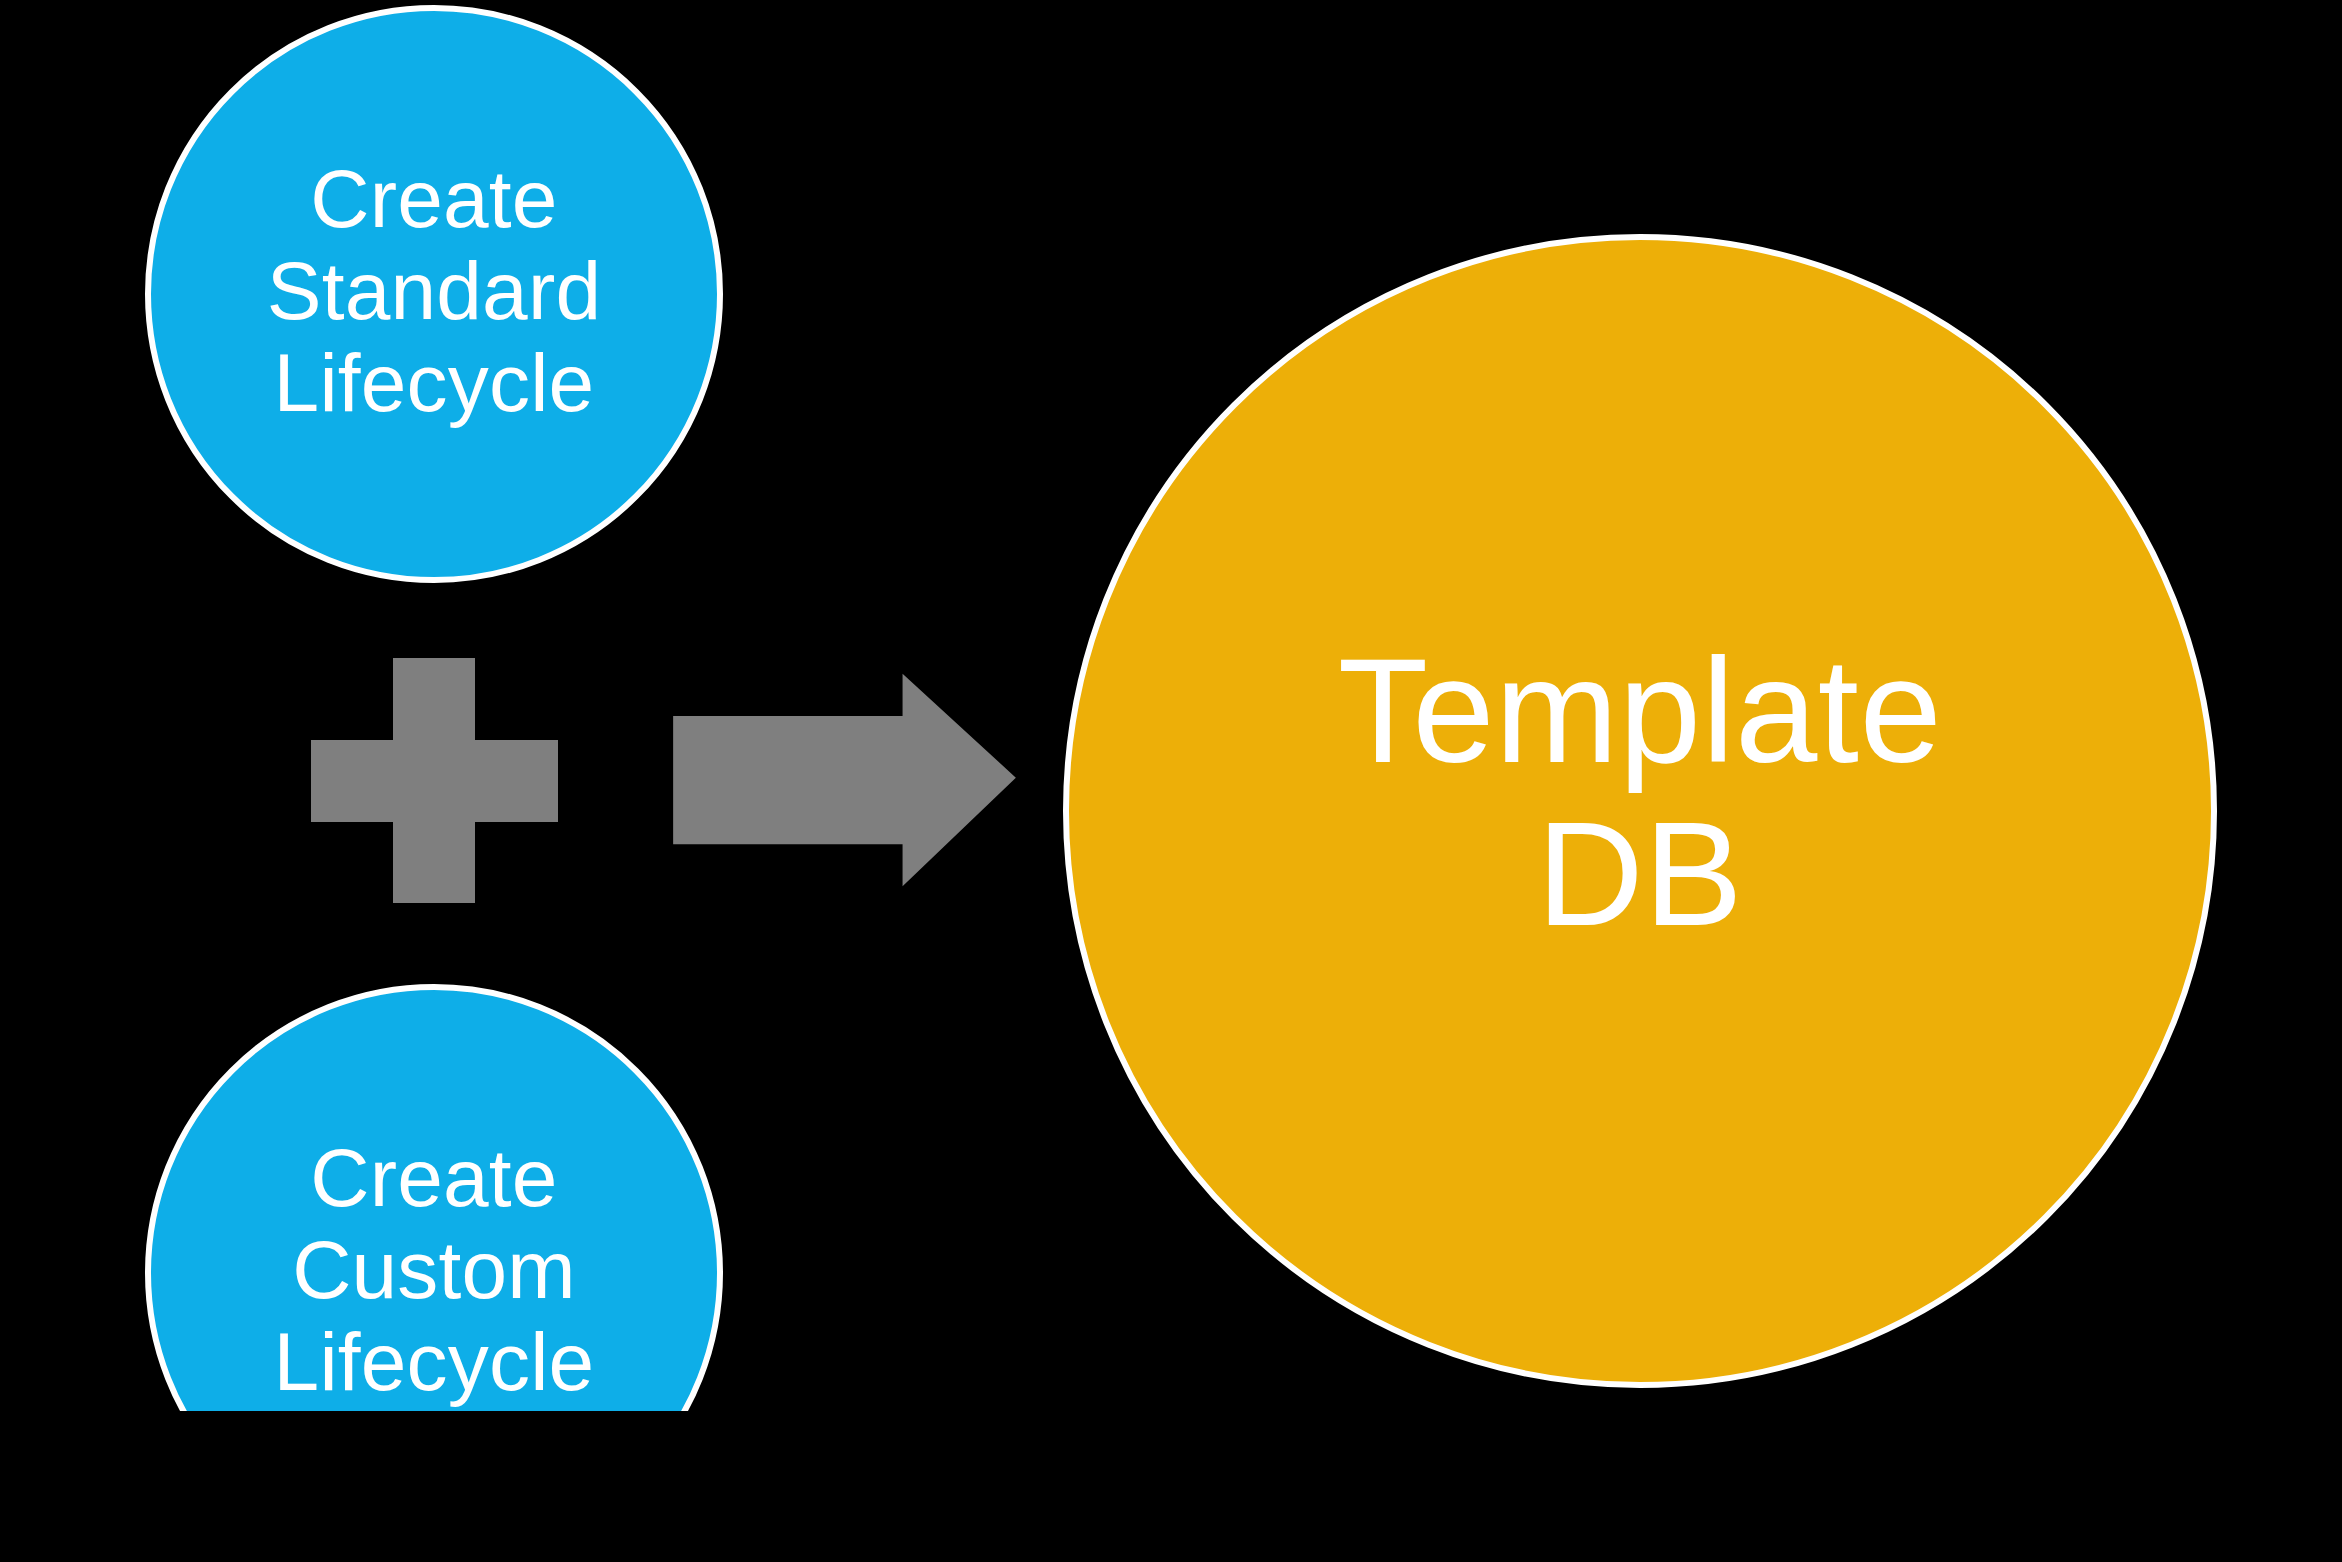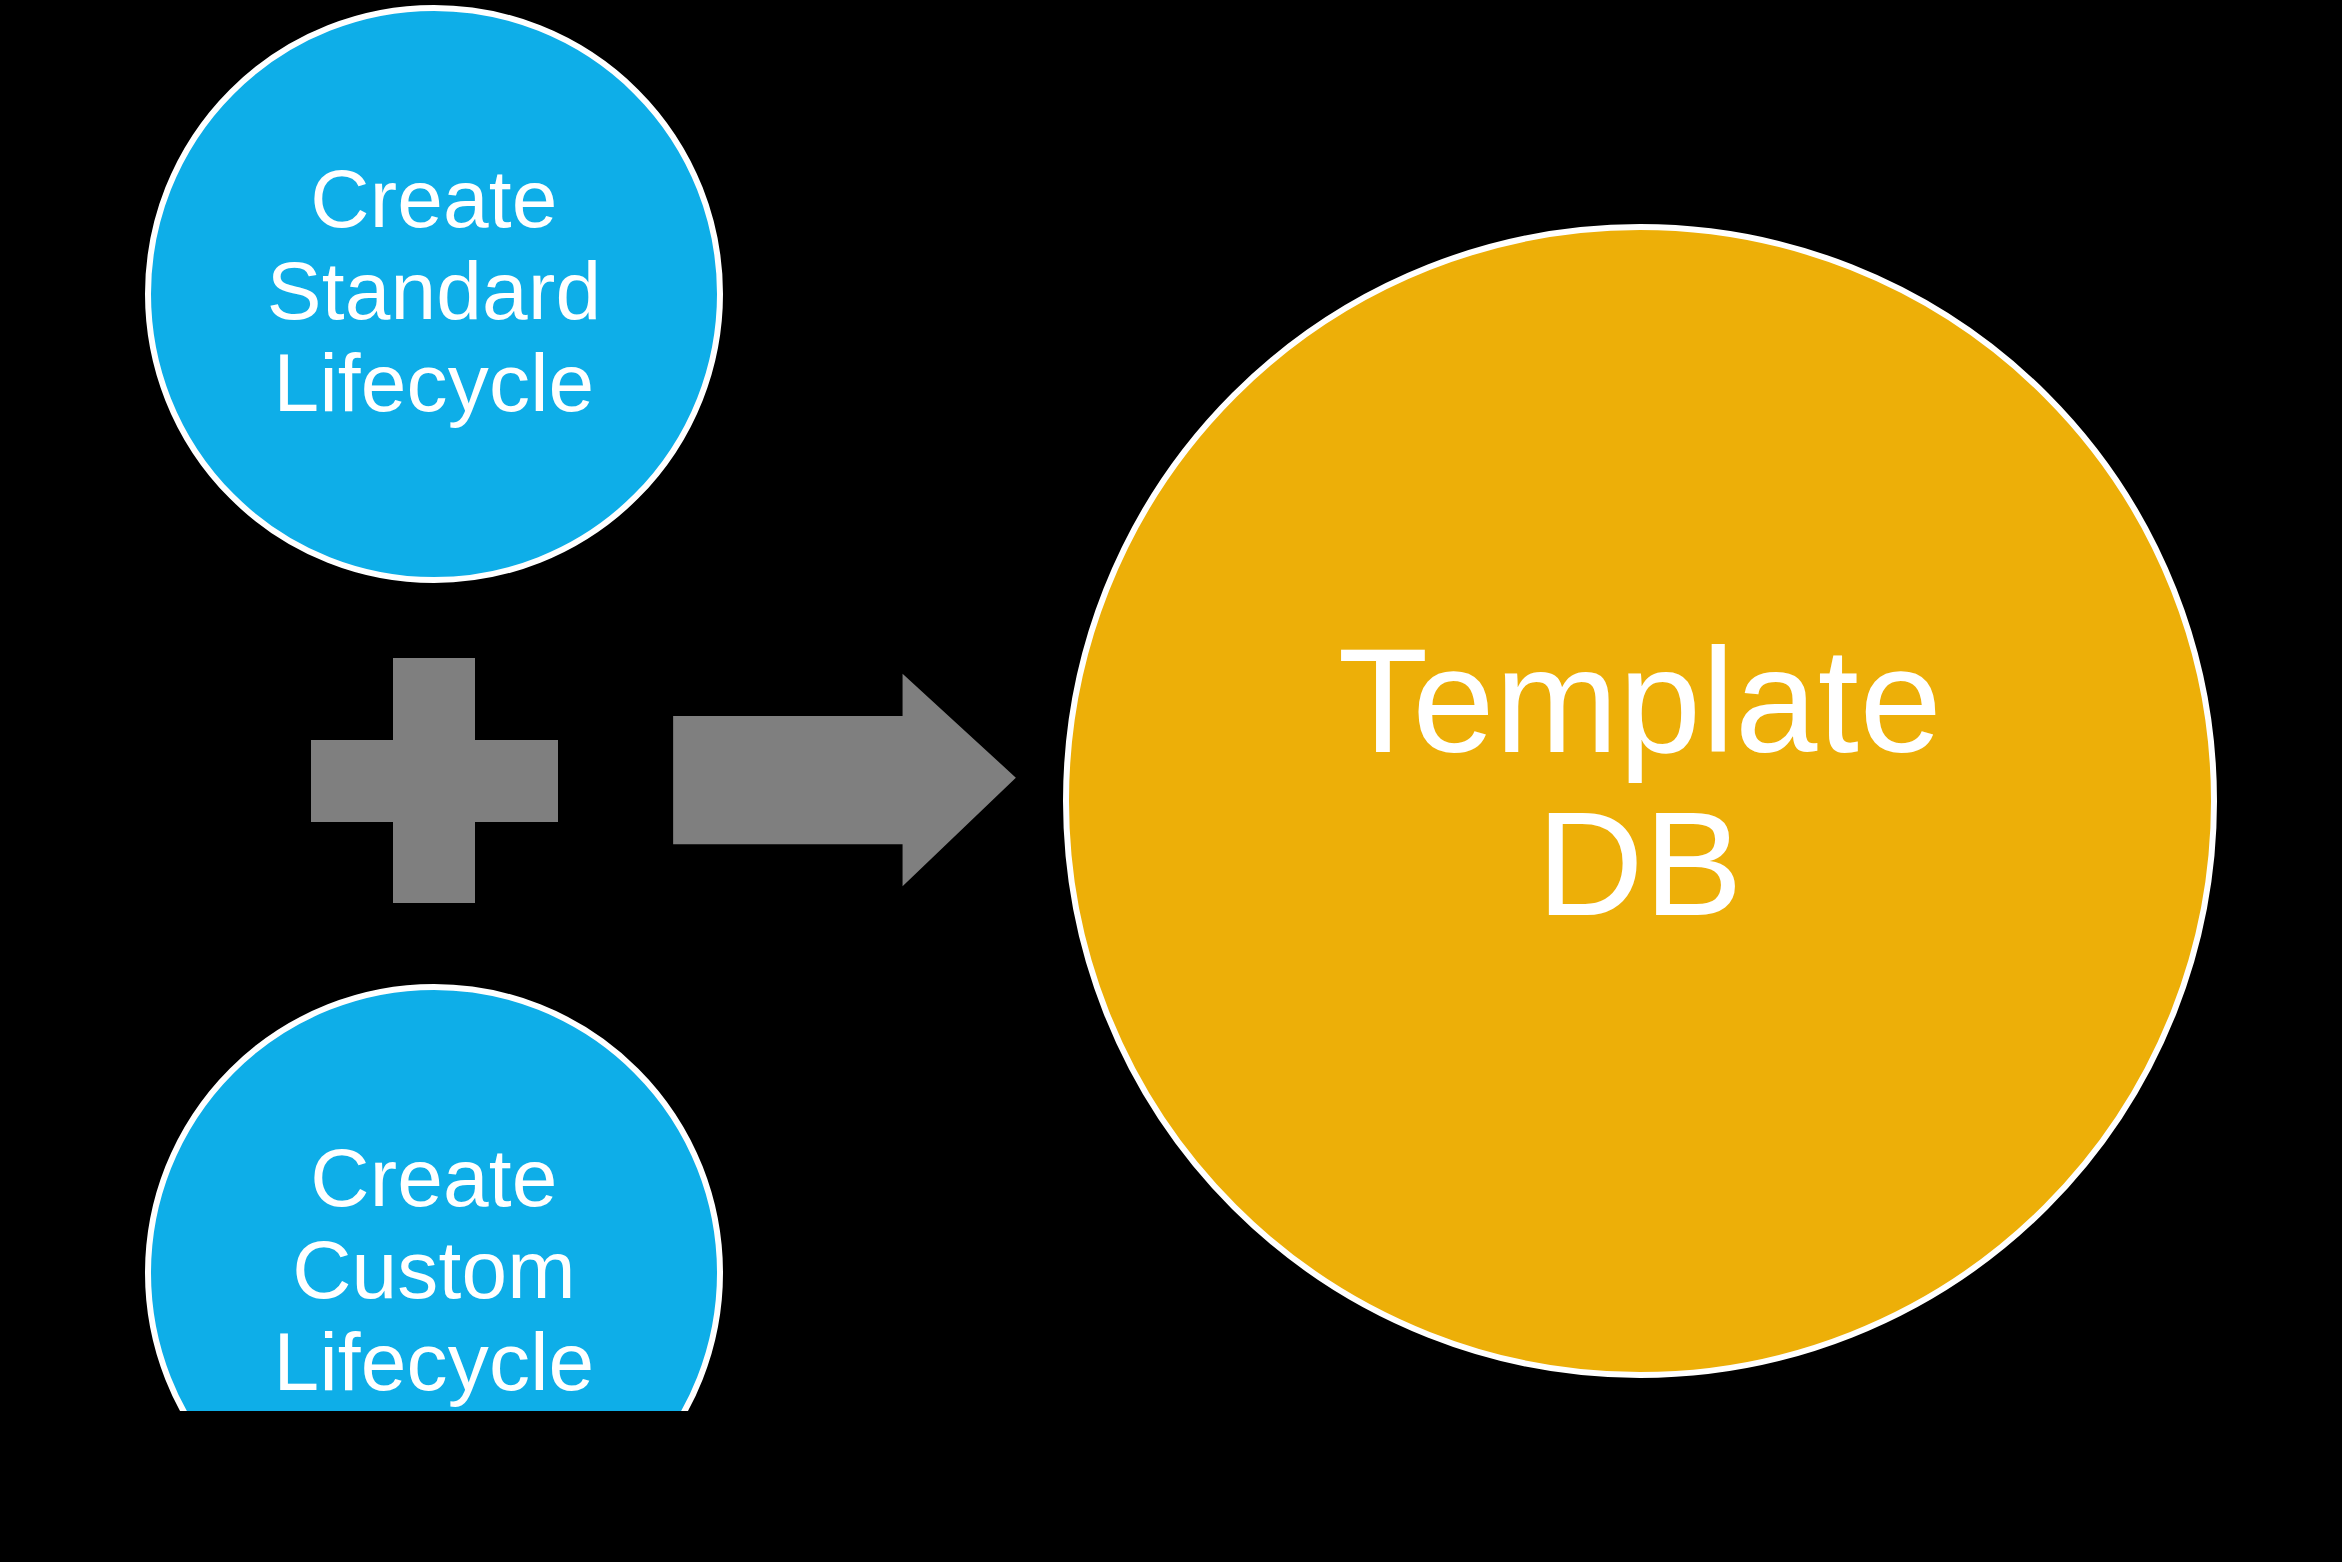--- a/index.html
+++ b/index.html
@@ -45,21 +45,21 @@
     height: 578px;
   }
   #circle-custom {
     left: 145px;
     top: 984px;
     width: 578px;
     height: 578px;
   }
   #circle-template {
     left: 1063px;
-    top: 224px;
+    top: 234px;
     width: 1154px;
     height: 1154px;
   }
 
   .circle-label {
     font-weight: 300;
     line-height: 1.12;
     letter-spacing: 0.2px;
     white-space: pre-line;
   }

